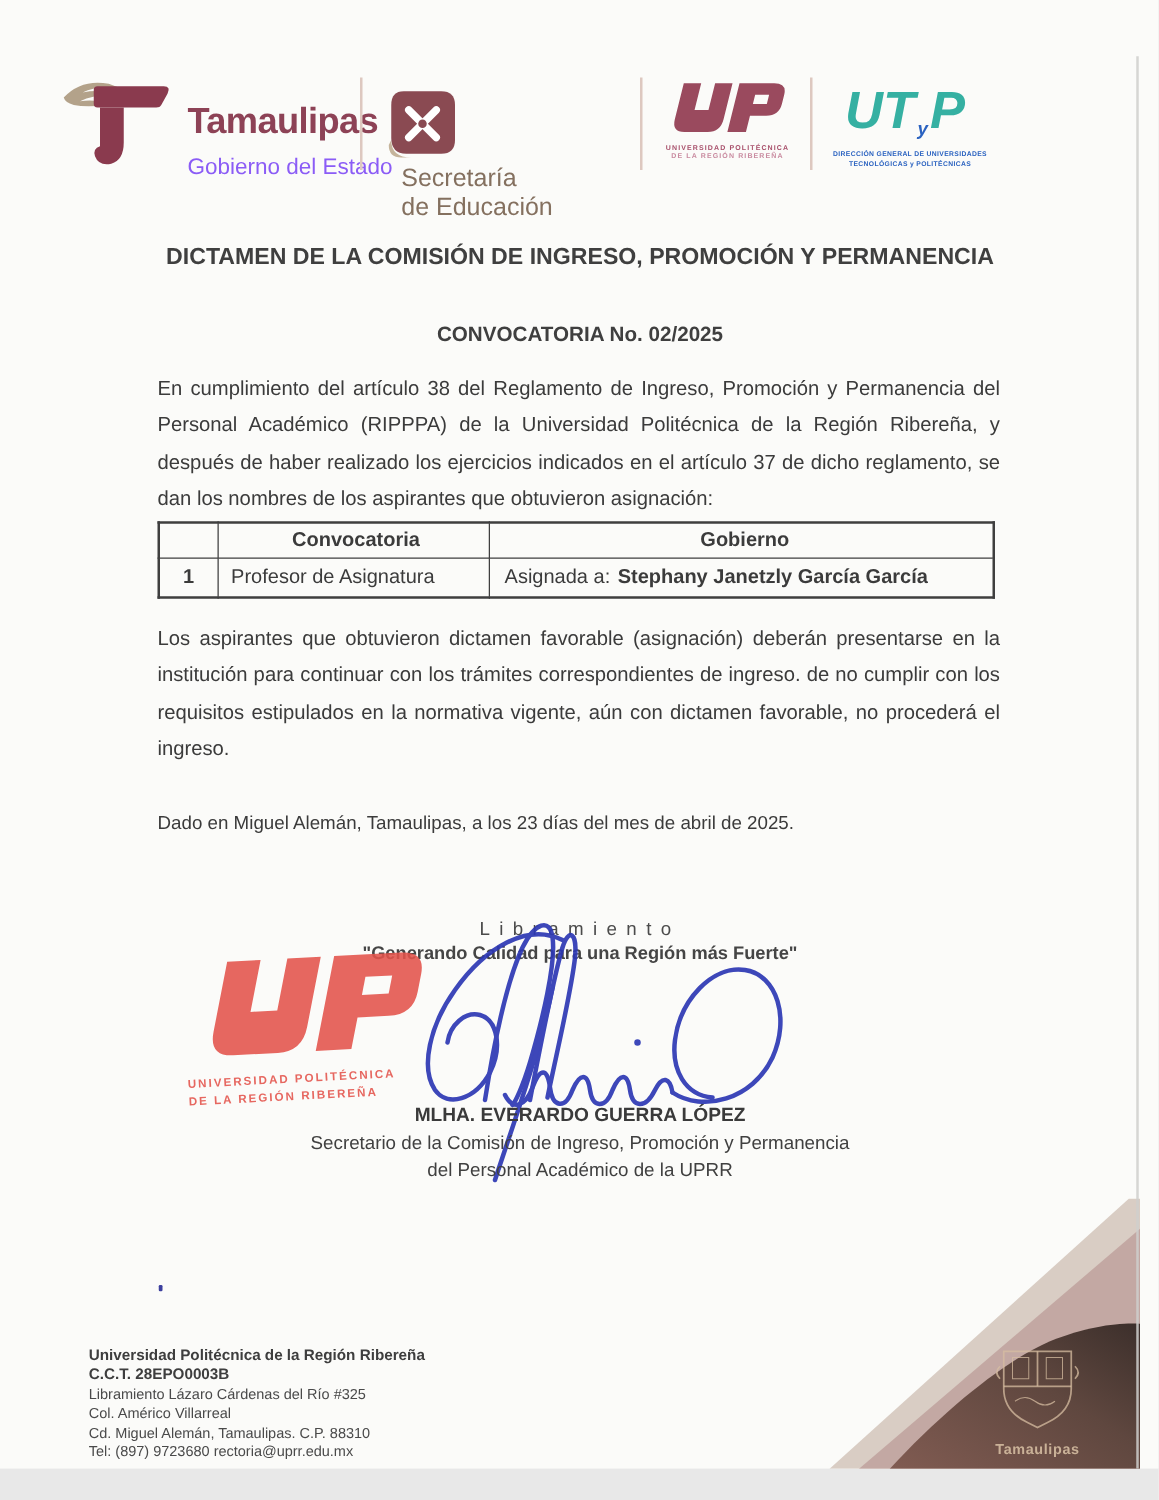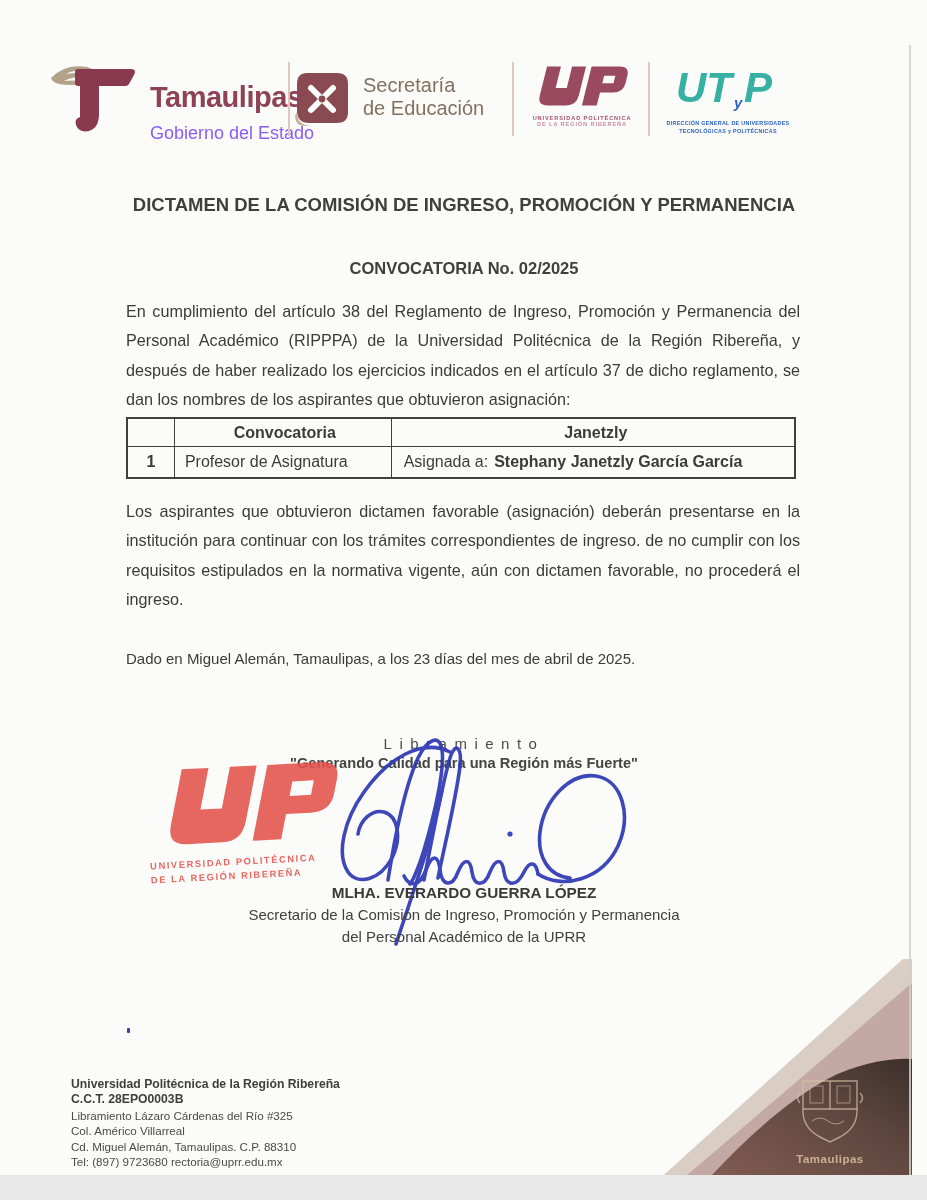--- a/index.html
+++ b/index.html
@@ -69,21 +69,21 @@
       <path d="M35 26 L54 26 L54 54 Q54 68 44 71 Q34 73 31 65 Q29 59 35 57 Z" fill="#8a3a4e"></path>
     </svg>
     <div style="margin-left:10px; padding-top:22px;">
       <div class="tam-word">Tamaulipas</div>
       <div class="tam-sub">Gobierno del Estado</div>
     </div>
   </div>
 
   <div class="hdr-divider" style="left:288px;"></div>
 
-  <div class="hdr-group" style="left:293px; top:70px;">
+  <div class="hdr-group" style="left:309px; top:70px;flex-direction:column;">
     <svg width="58" height="58" viewBox="0 0 58 58">
       <path d="M4 42 Q4 56 20 56 L12 56 Q2 56 2 46 Z" fill="#c5b49b"></path>
       <path d="M14 3 H44 Q55 3 55 14 V42 Q55 53 44 53 H16 Q4 53 4 40 V14 Q4 3 14 3 Z" fill="#8a4a52"></path>
       <g stroke="#ffffff" stroke-width="6" stroke-linecap="round">
         <line x1="18" y1="18" x2="40" y2="40"></line>
         <line x1="40" y1="18" x2="18" y2="40"></line>
       </g>
       <g fill="#8a4a52">
         <circle cx="29" cy="29" r="3.4"></circle>
       </g>
@@ -131,21 +131,21 @@
   </div>
   <div class="center-block convocatoria" style="top:259px;">CONVOCATORIA No. 02/2025</div>
 
   <div class="para" style="top:297px;">En cumplimiento del artículo 38 del Reglamento de Ingreso, Promoción y Permanencia del Personal Académico (RIPPPA) de la Universidad Politécnica de la Región Ribereña, y después de haber realizado los ejercicios indicados en el artículo 37 de dicho reglamento, se dan los nombres de los aspirantes que obtuvieron asignación:</div>
 
   <table class="results">
     <tbody>
         <tr>
       <th class="col-num"></th>
       <th class="col-conv" style="text-align:center; padding-left:6px;">Convocatoria</th>
-      <th class="col-dict" style="text-align:center; padding-left:6px;">Janetzly</th>
+      <th class="col-dict" style="text-align:center; padding-left:6px;">Gobierno</th>
     </tr>
     <tr>
       <td class="col-num">1</td>
       <td class="col-conv">Profesor de Asignatura</td>
       <td class="col-dict">
         <span>Asignada a:</span><span class="dict-name">Stephany Janetzly García García</span>
       </td>
     </tr>
   </tbody>
     </table>

